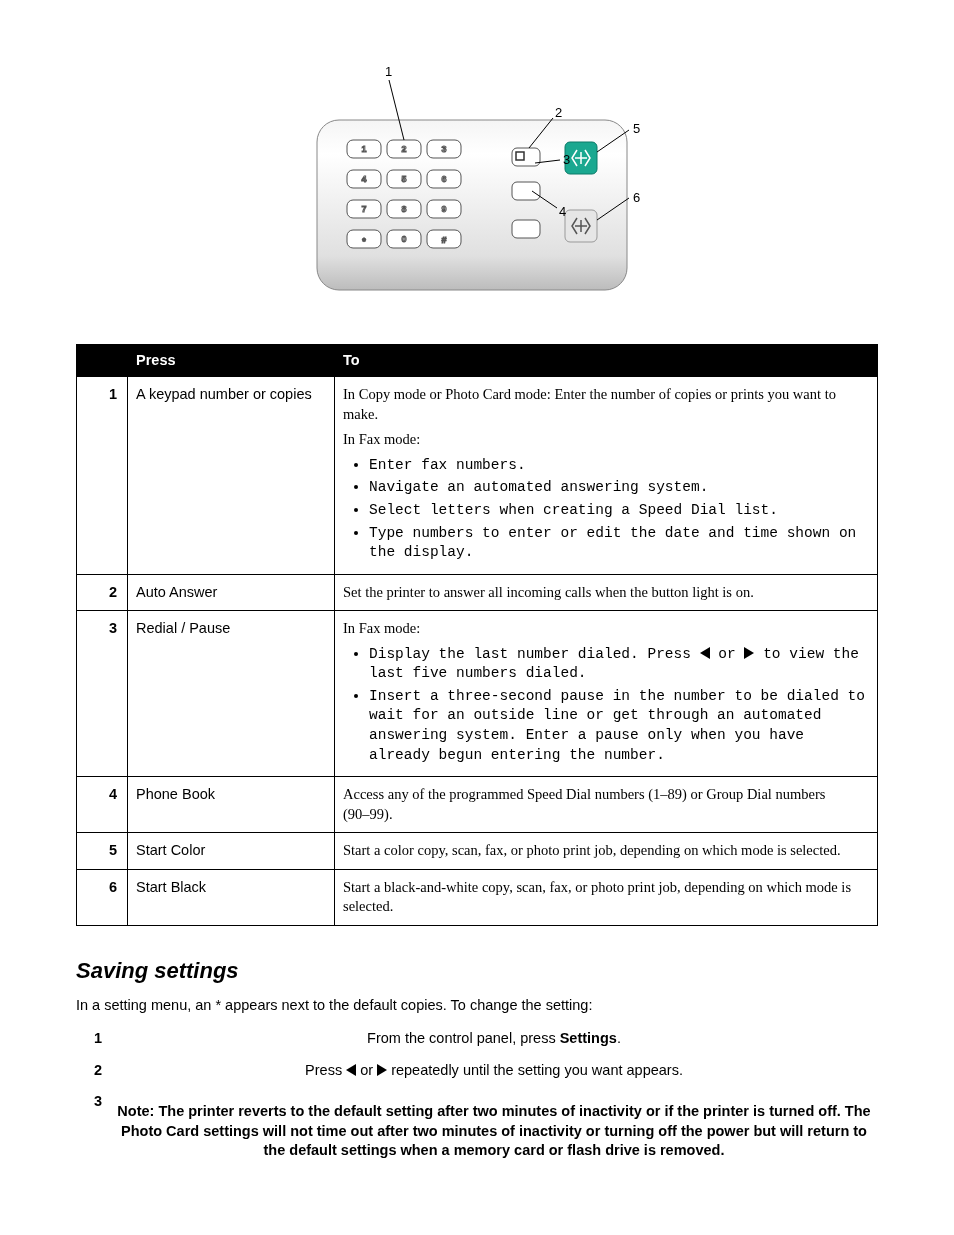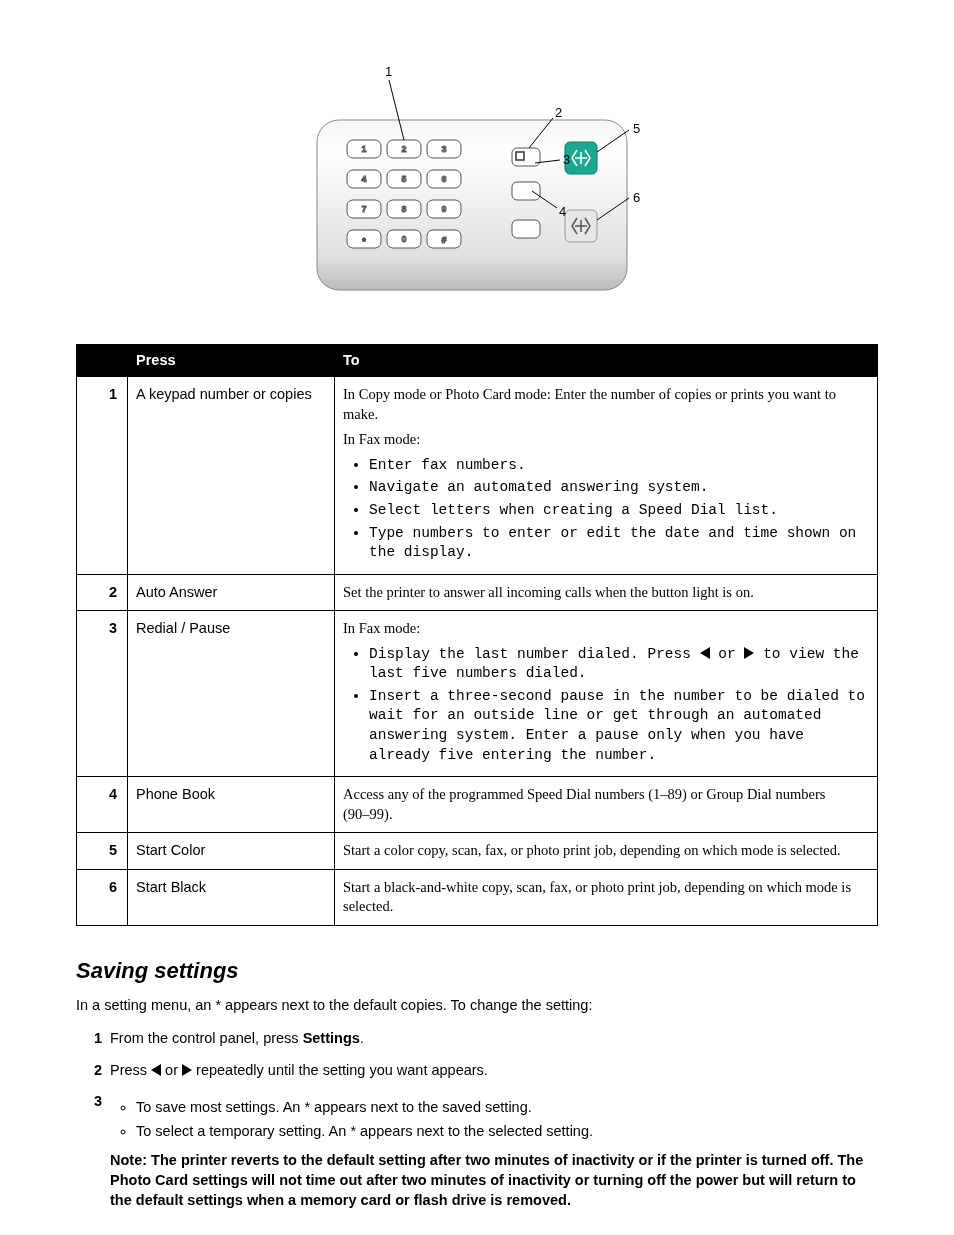--- a/index.html
+++ b/index.html
@@ -78,20 +78,21 @@
   }
   ol.steps > li > .stepnum {
     width: 26px;
     text-align: right;
     font-weight: bold;
     flex-shrink: 0;
     padding-right: 8px;
   }
   ol.steps > li > .stepbody {
     flex: 1;
+    text-align: center;
   }
   .stepbody ul {
     margin: 6px 0 0 0;
     padding-left: 26px;
   }
   .stepbody ul li { margin: 4px 0; }
   .stepbody p { margin: 0 0 6px 0; }
   .stepbody .note { margin-top: 10px; margin-bottom: 16px; font-weight: bold; }
   .tri-left, .tri-right {
     display: inline-block;
@@ -217,21 +218,21 @@
         </td>
       </tr>
       <tr>
         <td class="num">3</td>
         <td>Redial / Pause</td>
         <td>
           <div class="cell-text">
             <p>In Fax mode:</p>
             <ul class="bullets">
               <li>Display the last number dialed. Press <span class="tri-left"></span> or <span class="tri-right"></span> to view the last five numbers dialed.</li>
-              <li>Insert a three-second pause in the number to be dialed to wait for an outside line or get through an automated answering system. Enter a pause only when you have already five entering the number.</li>
+              <li>Insert a three-second pause in the number to be dialed to wait for an outside line or get through an automated answering system. Enter a pause only when you have already begun entering the number.</li>
             </ul>
           </div>
         </td>
       </tr>
       <tr>
         <td class="num">4</td>
         <td>Phone Book</td>
         <td>
           <div class="cell-text">
             <p>Access any of the programmed Speed Dial numbers (1–89) or Group Dial numbers (90–99).</p>
@@ -271,20 +272,16 @@
     </li>
     <li>
       <div class="stepnum">2</div>
       <div class="stepbody">
         <p>Press <span class="tri-left"></span> or <span class="tri-right"></span> repeatedly until the setting you want appears.</p>
       </div>
     </li>
     <li>
       <div class="stepnum">3</div>
       <div class="stepbody">
-        <ul>
-          <li>To save most settings. An * appears next to the saved setting.</li>
-          <li>To select a temporary setting. An * appears next to the selected setting.</li>
-        </ul>
         <p class="note"><b>Note:</b> The printer reverts to the default setting after two minutes of inactivity or if the printer is turned off. The Photo Card settings will not time out after two minutes of inactivity or turning off the power but will return to the default settings when a memory card or flash drive is removed.</p>
       </div>
     </li>
   </ol>
 
 </body></html>

